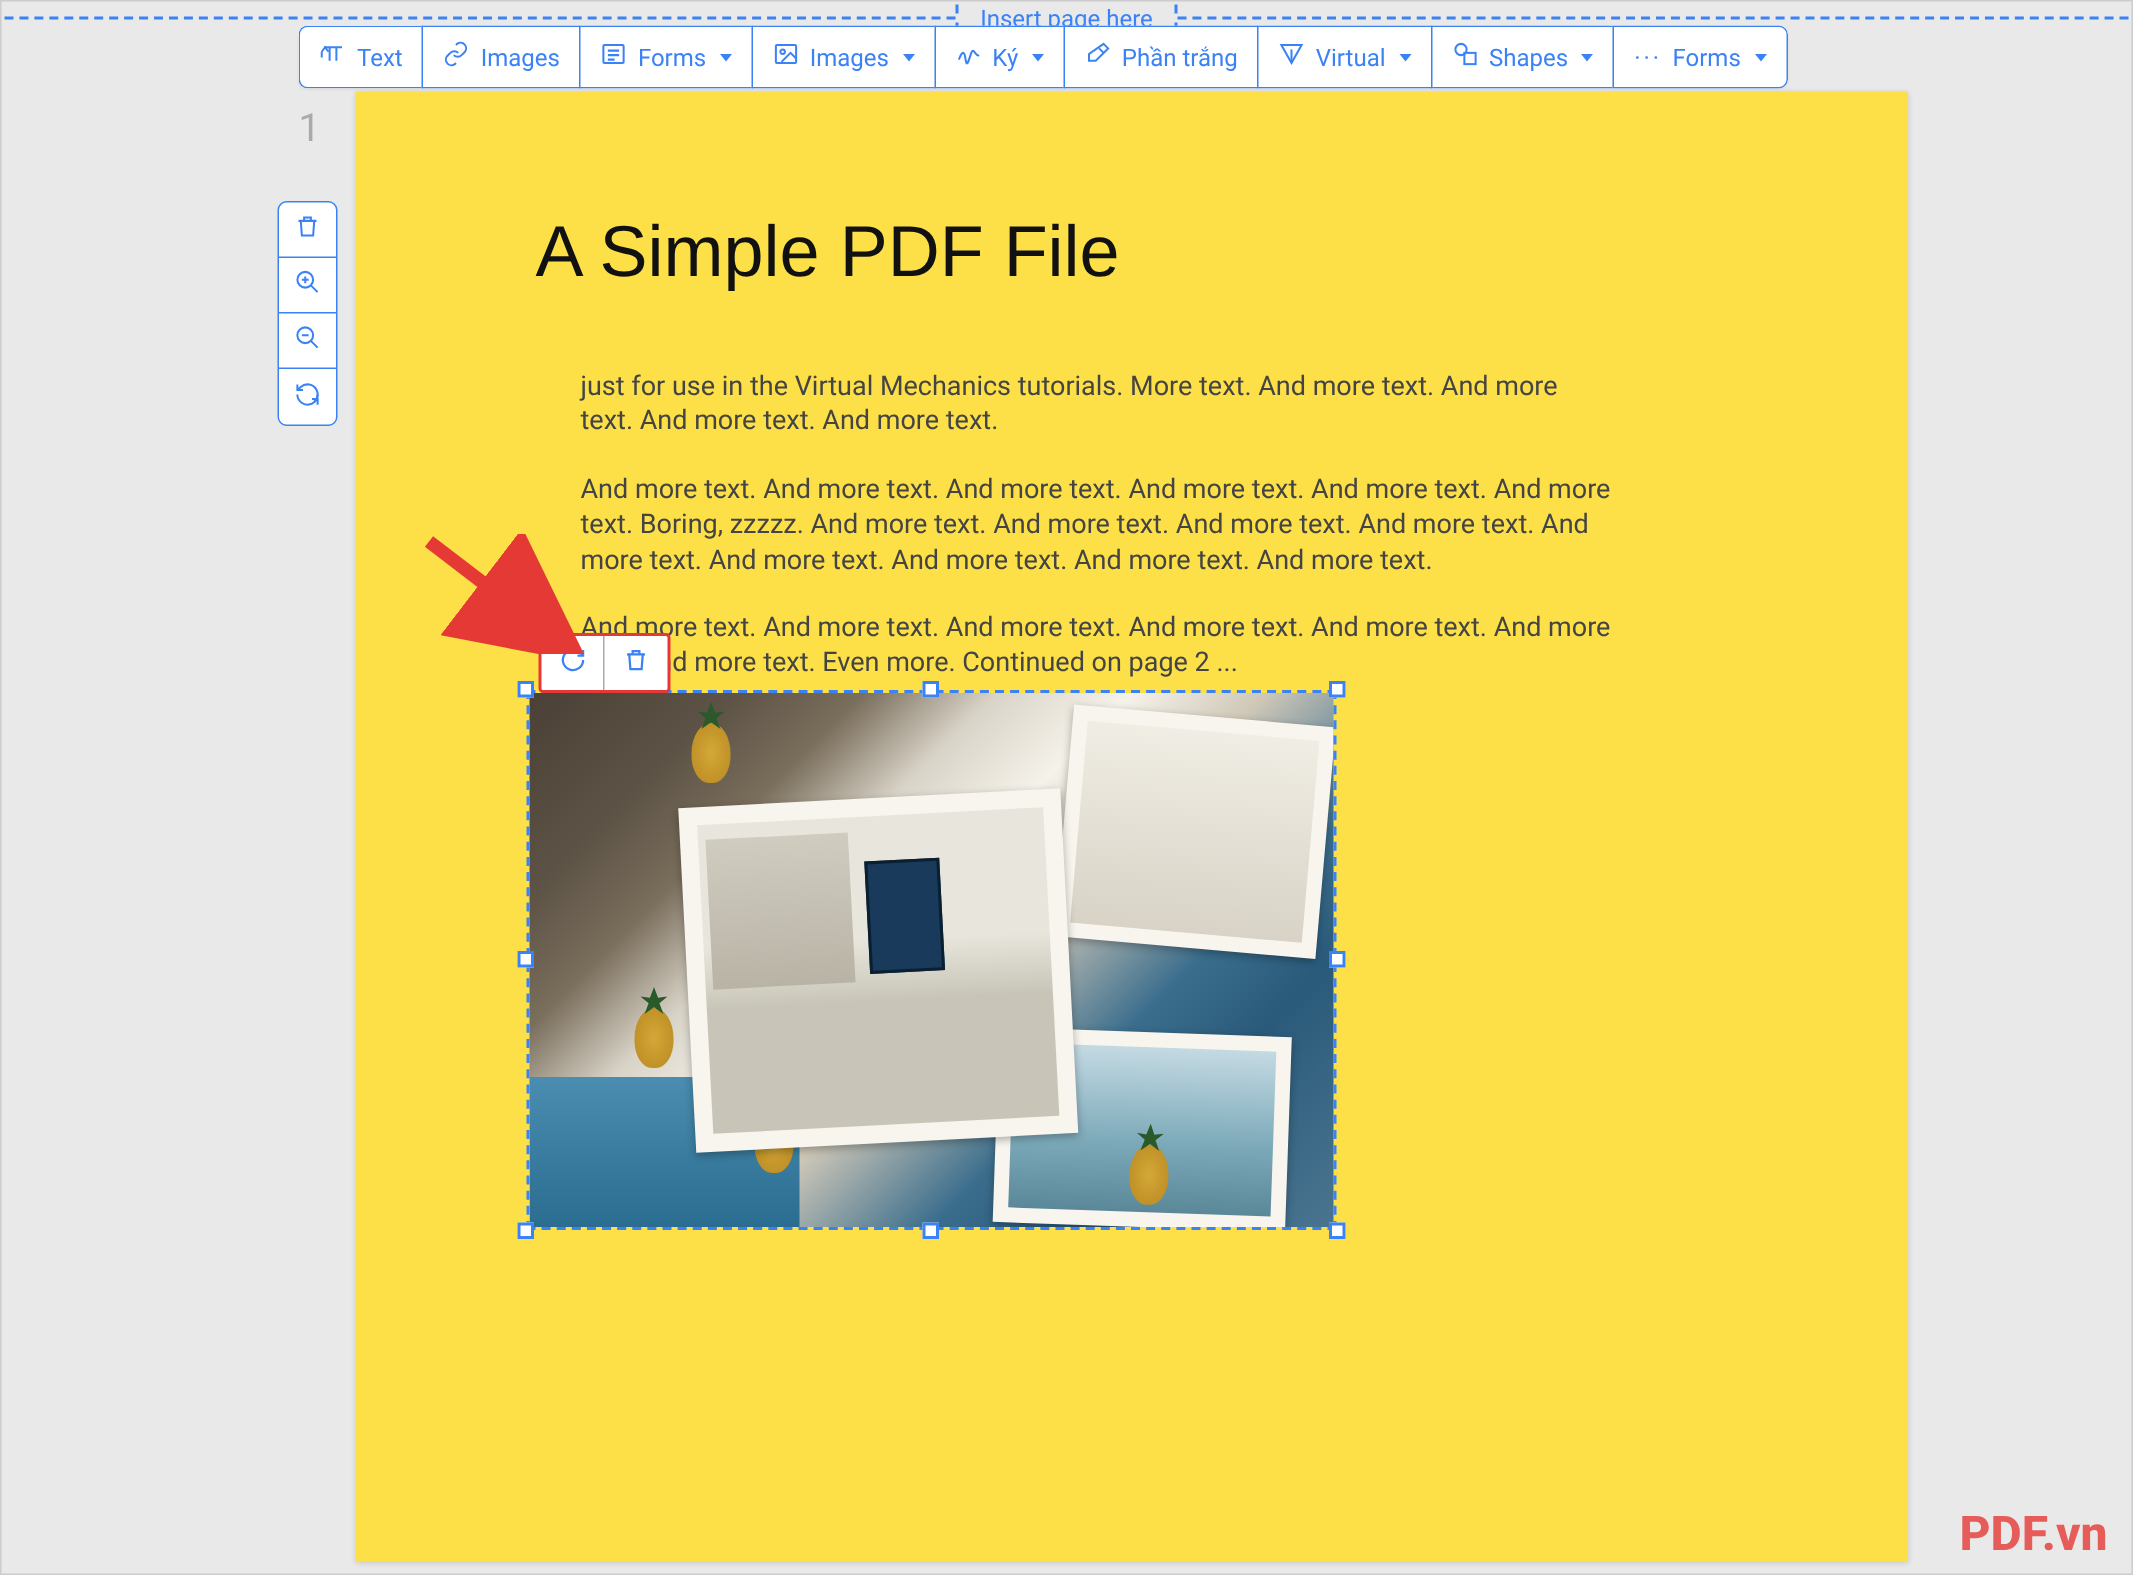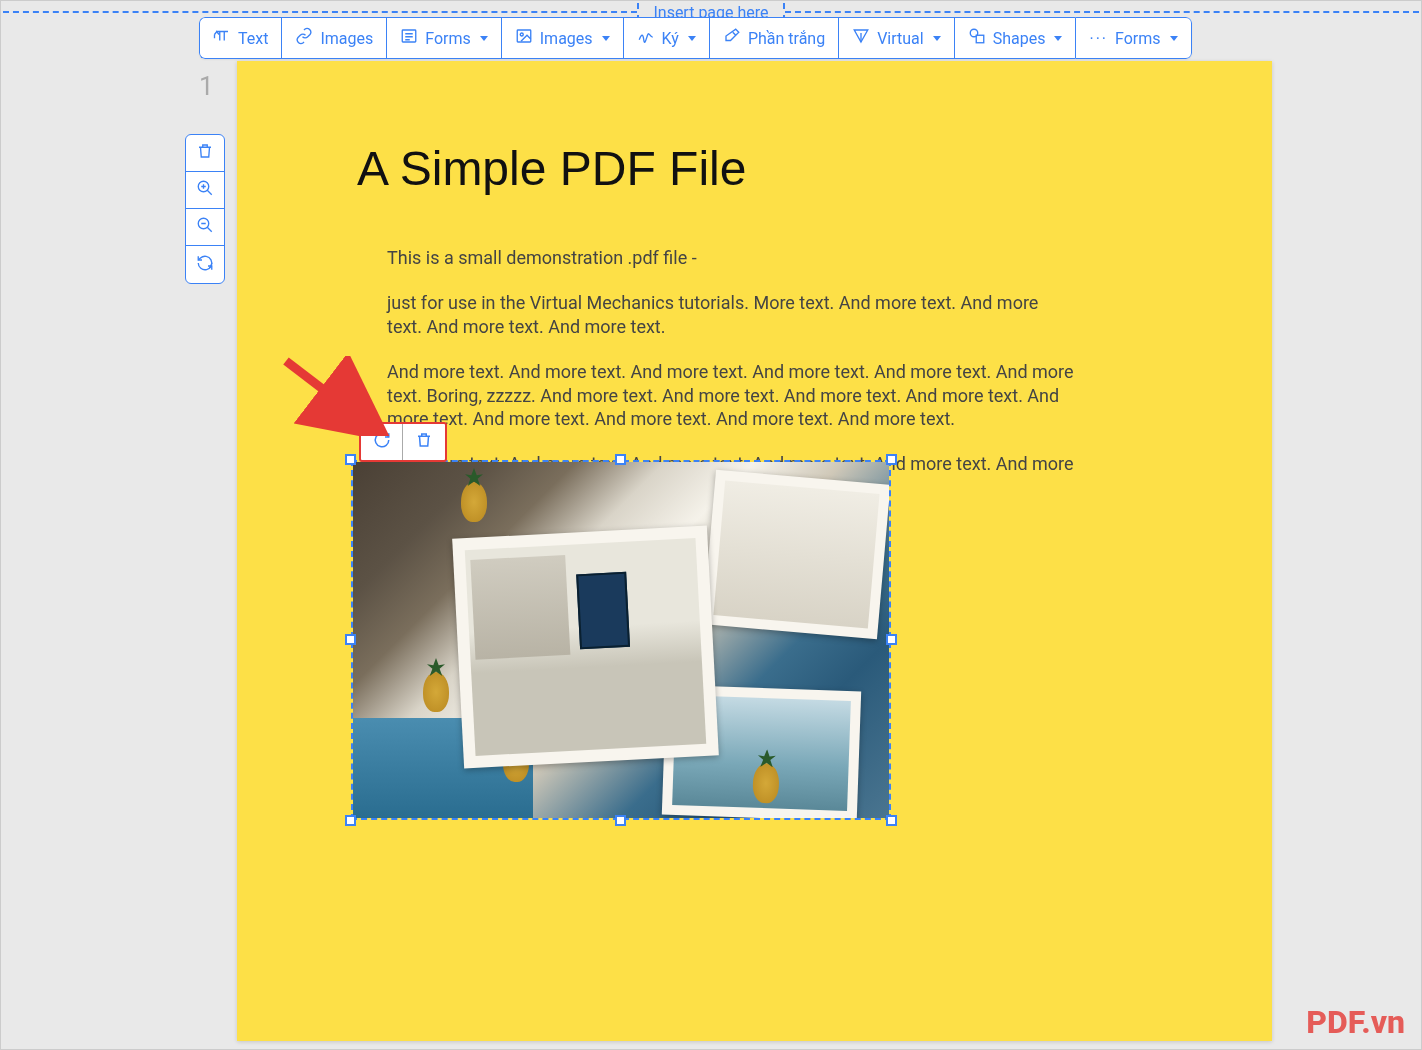--- a/index.html
+++ b/index.html
@@ -325,21 +325,20 @@
           <path d="M3 3v5h5"></path>
           <path d="M21 12a9 9 0 0 1-3 6.7L21 16"></path>
           <path d="M21 21v-5h-5"></path>
         </svg></span>
   </div>
 </div>
 
 <div class="page">
   <div class="doc-content">
     <h1 class="doc-title">A Simple PDF File</h1>
-    <p class="doc-para">This is a small demonstration .pdf file -</p>
     <p class="doc-para">just for use in the Virtual Mechanics tutorials. More text. And more text. And more text. And more text. And more text.</p>
     <p class="doc-para">And more text. And more text. And more text. And more text. And more text. And more text. Boring, zzzzz. And more text. And more text. And more text. And more text. And more text. And more text. And more text. And more text. And more text.</p>
     <p class="doc-para">And more text. And more text. And more text. And more text. And more text. And more text. And more text. Even more. Continued on page 2 ...</p>
   </div>
 </div>
 
 <div class="image-wrap">
   <div class="inserted-image">
     <div class="pool"></div>
     <div class="pineapple" style="top:210px; left:70px;"></div>

